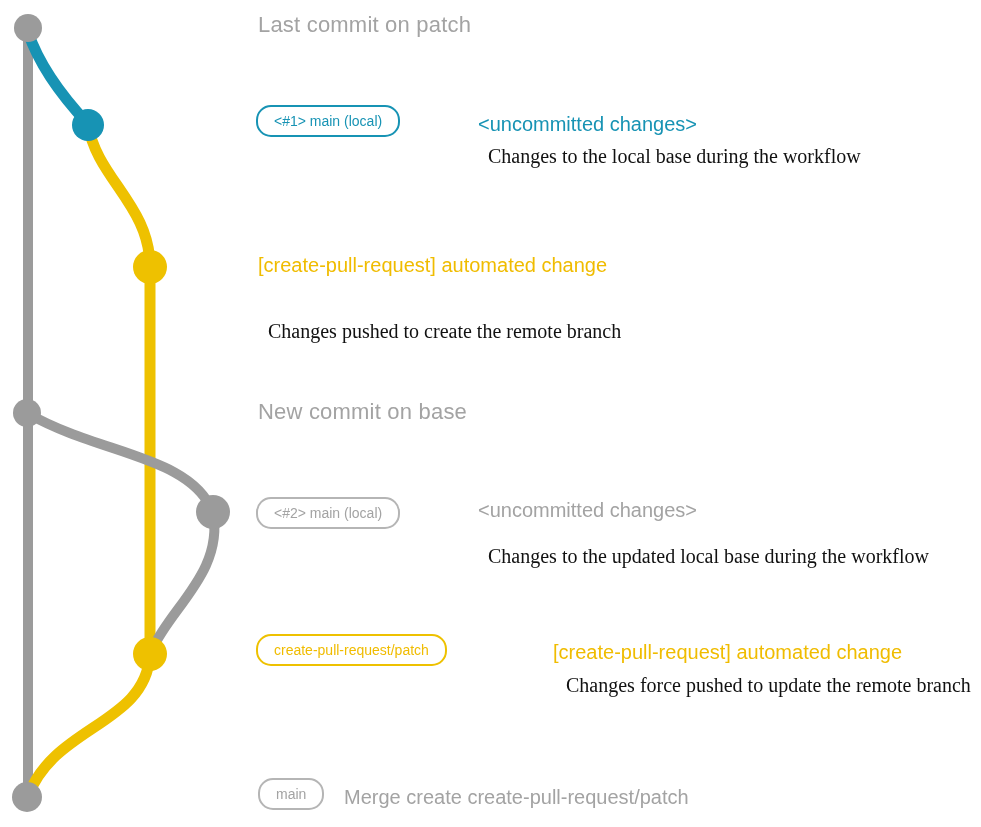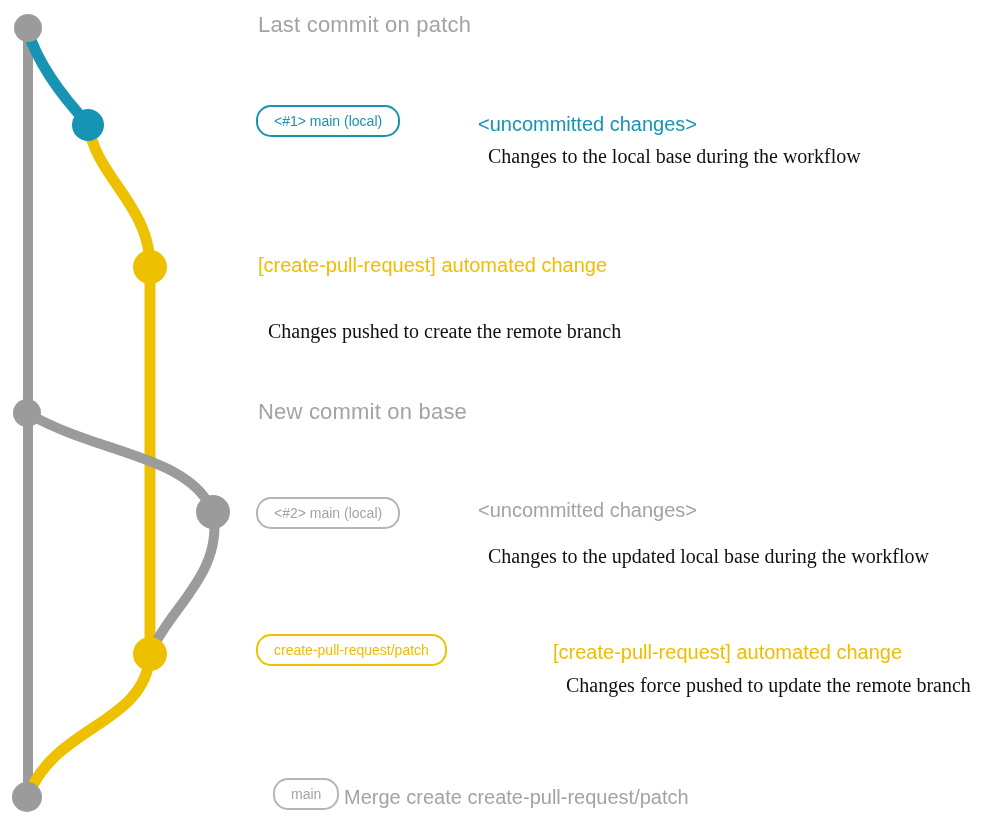--- a/index.html
+++ b/index.html
@@ -66,14 +66,14 @@
 <div class="abs heading" style="left:258px;top:399px;">New commit on base</div>
 
 <span class="abs badge gray" style="left:256px;top:497px;">&lt;#2&gt; main (local)</span>
 <span class="abs annot gray" style="left:478px;top:499px;">&lt;uncommitted changes&gt;</span>
 <div class="abs desc" style="left:488px;top:545px;">Changes to the updated local base during the workflow</div>
 
 <span class="abs badge yellow" style="left:256px;top:634px;">create-pull-request/patch</span>
 <span class="abs annot yellow" style="left:553px;top:641px;">[create-pull-request] automated change</span>
 <div class="abs desc" style="left:566px;top:674px;text-align:right;">Changes force pushed to update the remote branch</div>
 
-<span class="abs badge gray" style="left:273px;top:778px;">main</span>
+<span class="abs badge gray" style="left:258px;top:778px;">main</span>
 <span class="abs annot gray" style="left:344px;top:786px;">Merge create create-pull-request/patch</span>
 
 </body></html>

